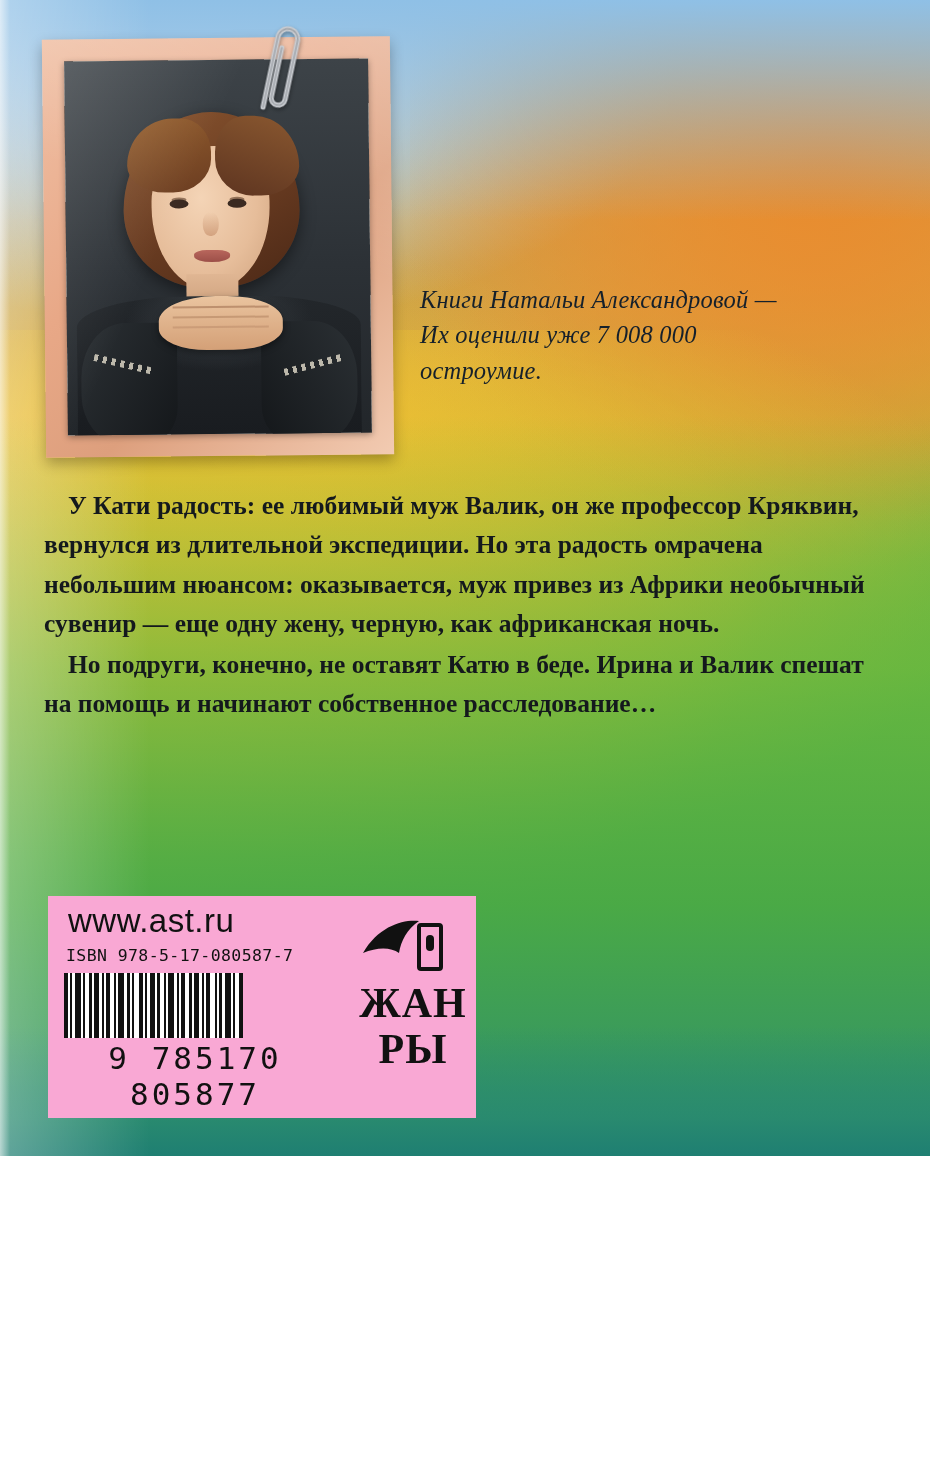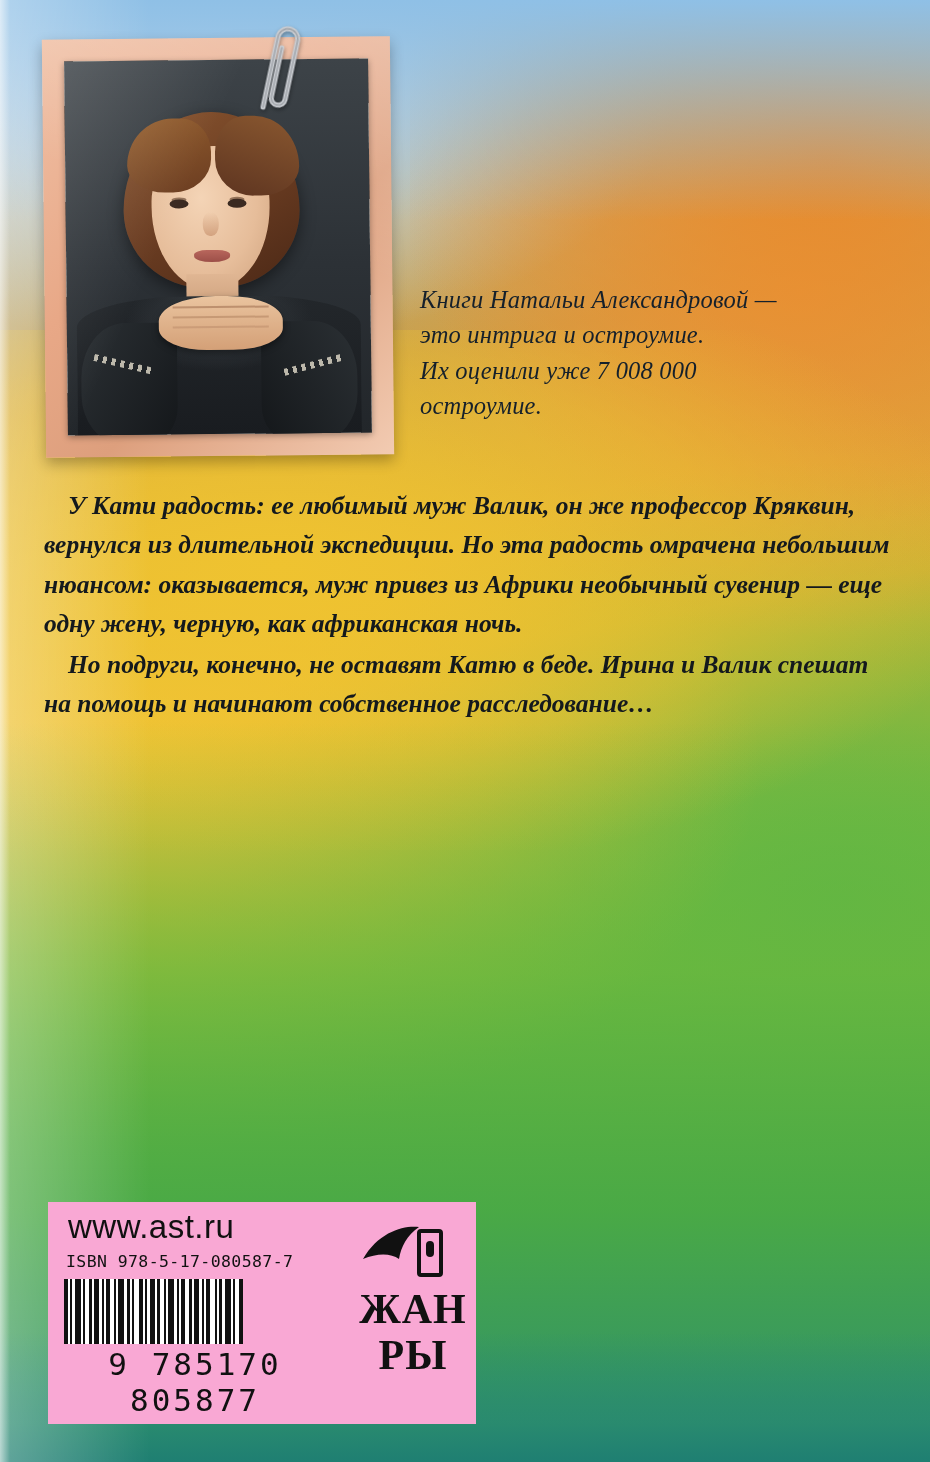--- a/index.html
+++ b/index.html
@@ -3,21 +3,21 @@
 <meta charset="utf-8">
 <style>
   html, body {
     margin: 0;
     padding: 0;
     background: #ffffff;
   }
   #page {
     position: relative;
     width: 930px;
-    height: 1462px;
+    height: 1156px;
     overflow: hidden;
     font-family: "Liberation Serif", serif;
   }
 
   
   .bg-base {
     position: absolute;
     inset: 0;
     background:
       radial-gradient(ellipse 760px 420px at 22% 6%, #cfe0f2 0%, rgba(207,224,242,0.0) 62%),
@@ -231,21 +231,20 @@
     line-height: 1.44;
     color: #15202b;
     letter-spacing: 0.2px;
   }
   .blurb {
     position: absolute;
     left: 44px;
     top: 486px;
     width: 848px;
     font-family: "Liberation Serif", serif;
-    font-style: italic;
     font-weight: 700;
     font-size: 25.5px;
     line-height: 1.54;
     color: #14191d;
   }
   .blurb p { margin: 0; text-indent: 24px; }
   .blurb p + p { margin-top: 2px; }
 
   
   .footer-box {
@@ -375,21 +374,20 @@
     </div>
   </div>
 
   <svg class="paperclip" viewBox="0 0 46 104">
     <path d="M14 96 L14 24 a10 10 0 0 1 20 0 L34 84 a7 7 0 0 1 -14 0 L20 34" fill="none" stroke="#c9ccd1" stroke-width="5" stroke-linecap="round"></path>
     <path d="M14 96 L14 24 a10 10 0 0 1 20 0 L34 84 a7 7 0 0 1 -14 0 L20 34" fill="none" stroke="#8e9399" stroke-width="1.4" stroke-linecap="round" opacity="0.7"></path>
   </svg>
 
   <div class="quote">
     <div>Книги Натальи Александровой —</div>
-    <div>это интрига и остроумие.</div>
     <div>Их оценили уже 7 008 000</div>
     <div>остроумие.</div>
   </div>
 
   <div class="blurb">
     <p>У Кати радость: ее любимый муж Валик, он же профессор Кряквин, вернулся из длительной экспедиции. Но эта радость омрачена небольшим нюансом: оказывается, муж привез из Африки необычный сувенир — еще одну жену, черную, как африканская ночь.</p>
     <p>Но подруги, конечно, не оставят Катю в беде. Ирина и Валик спешат на помощь и начинают собственное расследование…</p>
   </div>
 
   <div class="footer-box">

